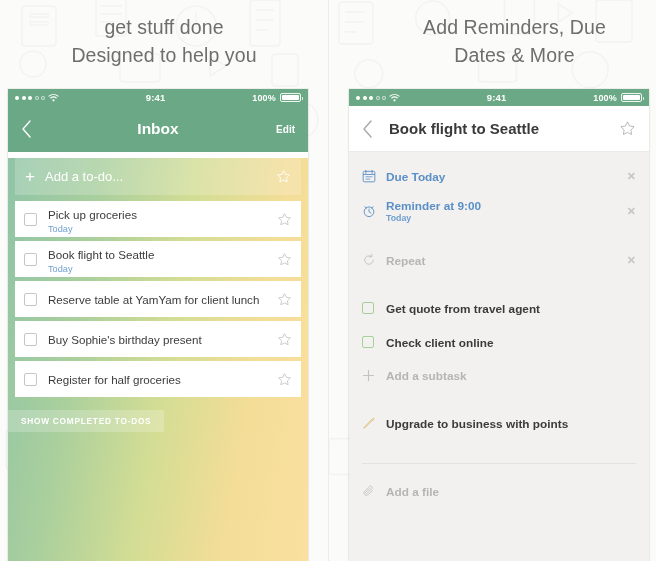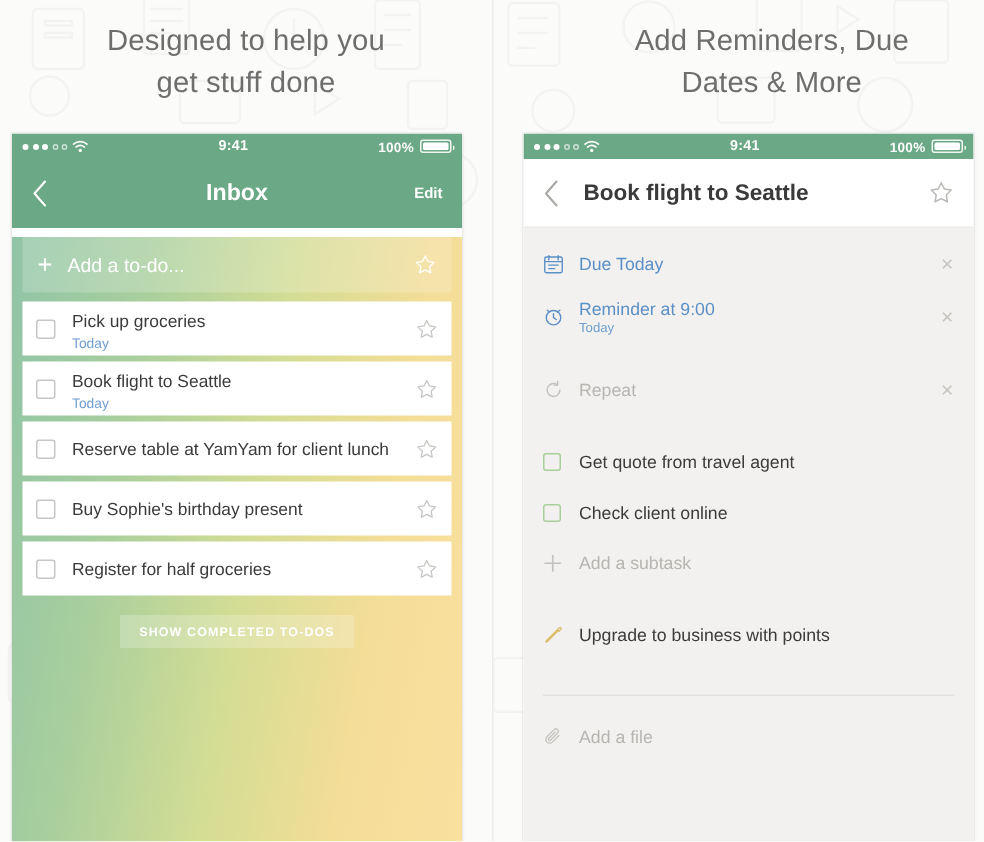--- a/index.html
+++ b/index.html
@@ -142,37 +142,38 @@
     border: 1px solid #c6c6c6;
     border-radius: 2px;
     flex: 0 0 auto;
     background: #fff;
   }
   .todo-txt { flex: 1; padding-left: 11px; }
   .todo-title { font-size: 11.6px; color: #3b3b3b; line-height: 1.15; }
   .todo-sub { font-size: 9.2px; color: #6f9fd0; margin-top: 1px; }
   .star { flex: 0 0 auto; display: flex; align-items: center; }
 
-  .showcompleted-wrap { display: flex; justify-content: center; margin-top: 13px; }
+  .showcompleted-wrap { display: flex; margin-top: 13px; }
   .showcompleted {
     background: rgba(255,255,255,.22);
     color: #fff;
     font-size: 8.3px;
     font-weight: 700;
     letter-spacing: .75px;
     padding: 6px 13px;
     border: none;
     border-radius: 1px;
   }
 
   
   .body-right {
     height: calc(472px - 17px - 46px);
     background: #f2f1ef;
     padding-top: 10px;
+    font-weight: bold;
   }
   .drow {
     display: flex; align-items: center;
     padding: 0 13px;
     min-height: 28px;
     position: relative;
   }
   .drow .ic { width: 24px; flex: 0 0 auto; display: flex; align-items: center; }
   .drow .txtwrap { flex: 1; }
   .drow .t1 { font-size: 11.8px; color: #5b8fc7; line-height: 1.2; }
@@ -214,22 +215,22 @@
         <path d="M210 56 l16 10 -16 10 z"></path>
         <rect x="272" y="54" width="26" height="32" rx="3"></rect>
         <circle cx="300" cy="120" r="18"></circle>
         <rect x="6" y="430" width="32" height="38" rx="3"></rect>
         <circle cx="120" cy="500" r="22"></circle>
         <rect x="250" y="470" width="34" height="30" rx="3"></rect>
       </g>
     </svg>
 
     <div class="headline">
+      <span>get stuff done</span>
       <span>Designed to help you</span>
-      <span>get stuff done</span>
     </div>
 
     <div class="device">
 
       <div class="statusbar">
         <div class="sb-left">
           <span class="dots">
             <i class="dot"></i>
               <i class="dot"></i>
               <i class="dot"></i>

